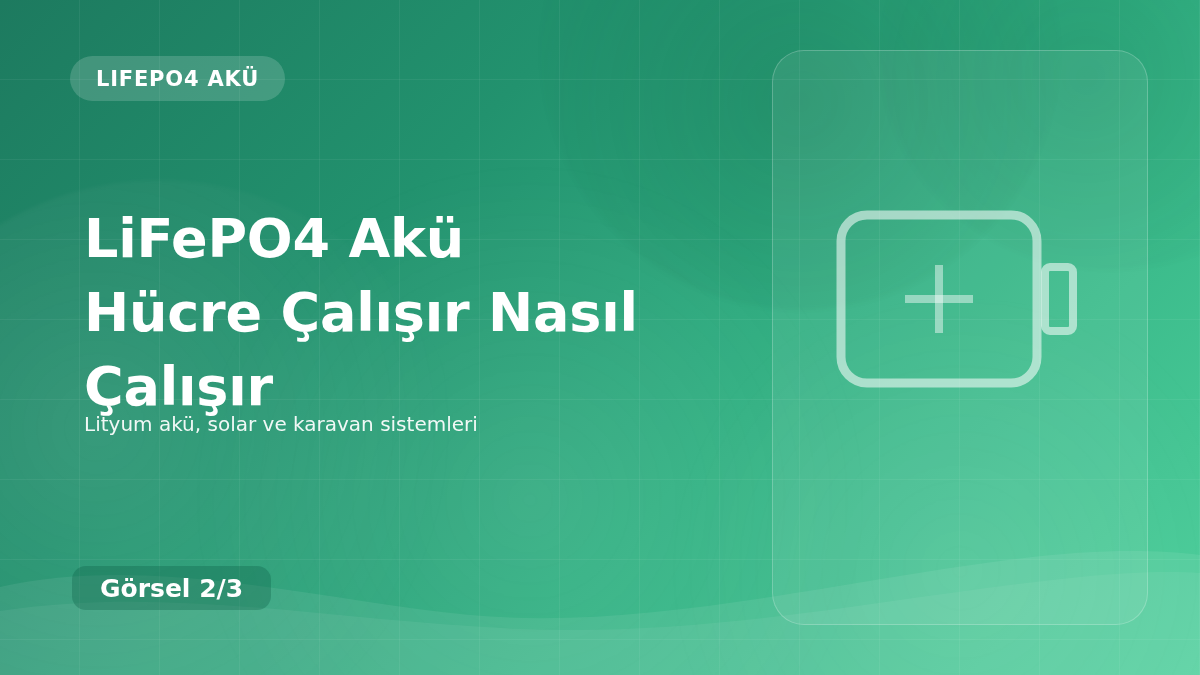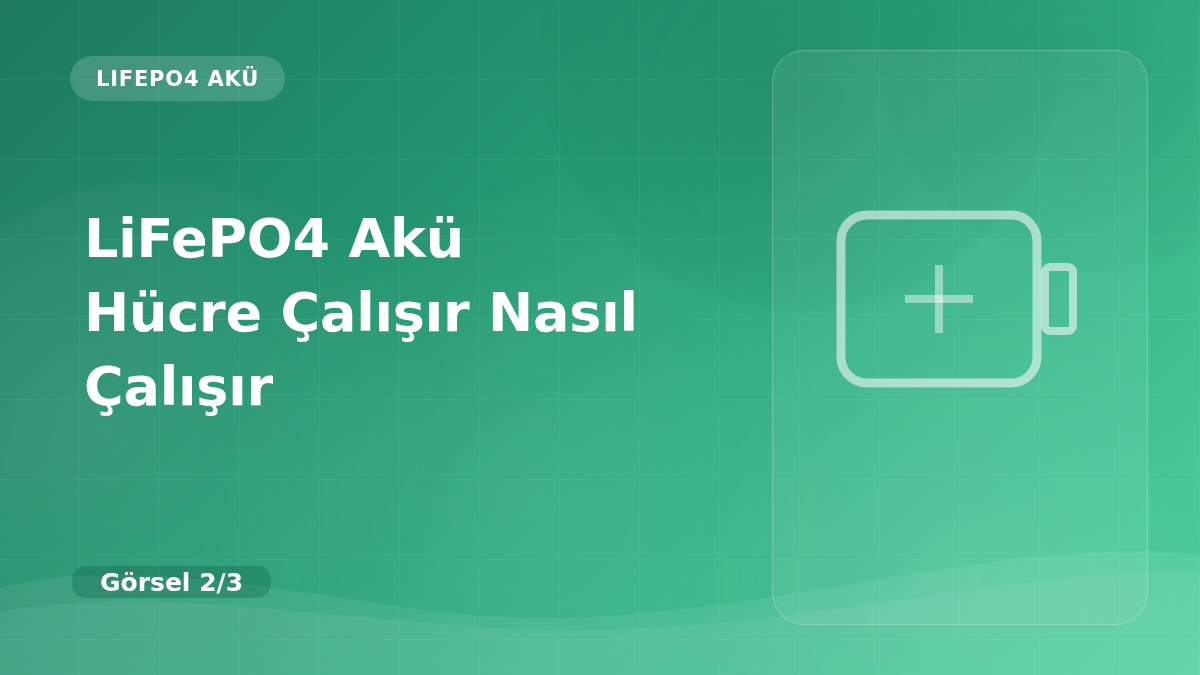--- a/index.html
+++ b/index.html
@@ -119,21 +119,21 @@
     font-size: 20px;
     font-weight: normal;
     line-height: 28px;
     white-space: nowrap;
   }
 
   .badge-bottom {
     position: absolute;
     left: -12px;
     top: 566px;
-    height: 32px;
+    height: 44px;
     padding: 0 28px;
     display: flex;
     align-items: center;
     border-radius: 14px;
     background: rgba(10,90,66,0.30);
     color: #ffffff;
     font-size: 25px;
     font-weight: bold;
     white-space: nowrap;
   }
@@ -183,20 +183,21 @@
   <div class="content">
 
     <div class="badge-top">LIFEPO4 AKÜ</div>
 
     <h1 class="title">
       <span class="title-line">LiFePO4 Akü</span>
       <span class="title-line">Hücre Çalışır Nasıl</span>
       <span class="title-line">Çalışır</span>
     </h1>
 
+    <div class="subtitle">Lityum akü, solar ve karavan sistemleri</div>
 
     <div class="badge-bottom">Görsel 2/3</div>
   </div>
 
   <div class="illus-card">
     <svg class="illus-icon" width="250" height="180" viewBox="0 0 250 180">
       <rect x="6" y="6" width="196" height="168" rx="26" ry="26" fill="none" stroke="rgba(255,255,255,0.55)" stroke-width="9"></rect>
       <rect x="210" y="58" width="28" height="64" rx="5" ry="5" fill="none" stroke="rgba(255,255,255,0.55)" stroke-width="8"></rect>
       <g stroke="rgba(255,255,255,0.45)" stroke-width="8" stroke-linecap="butt">
         <line x1="104" y1="56" x2="104" y2="124"></line>

